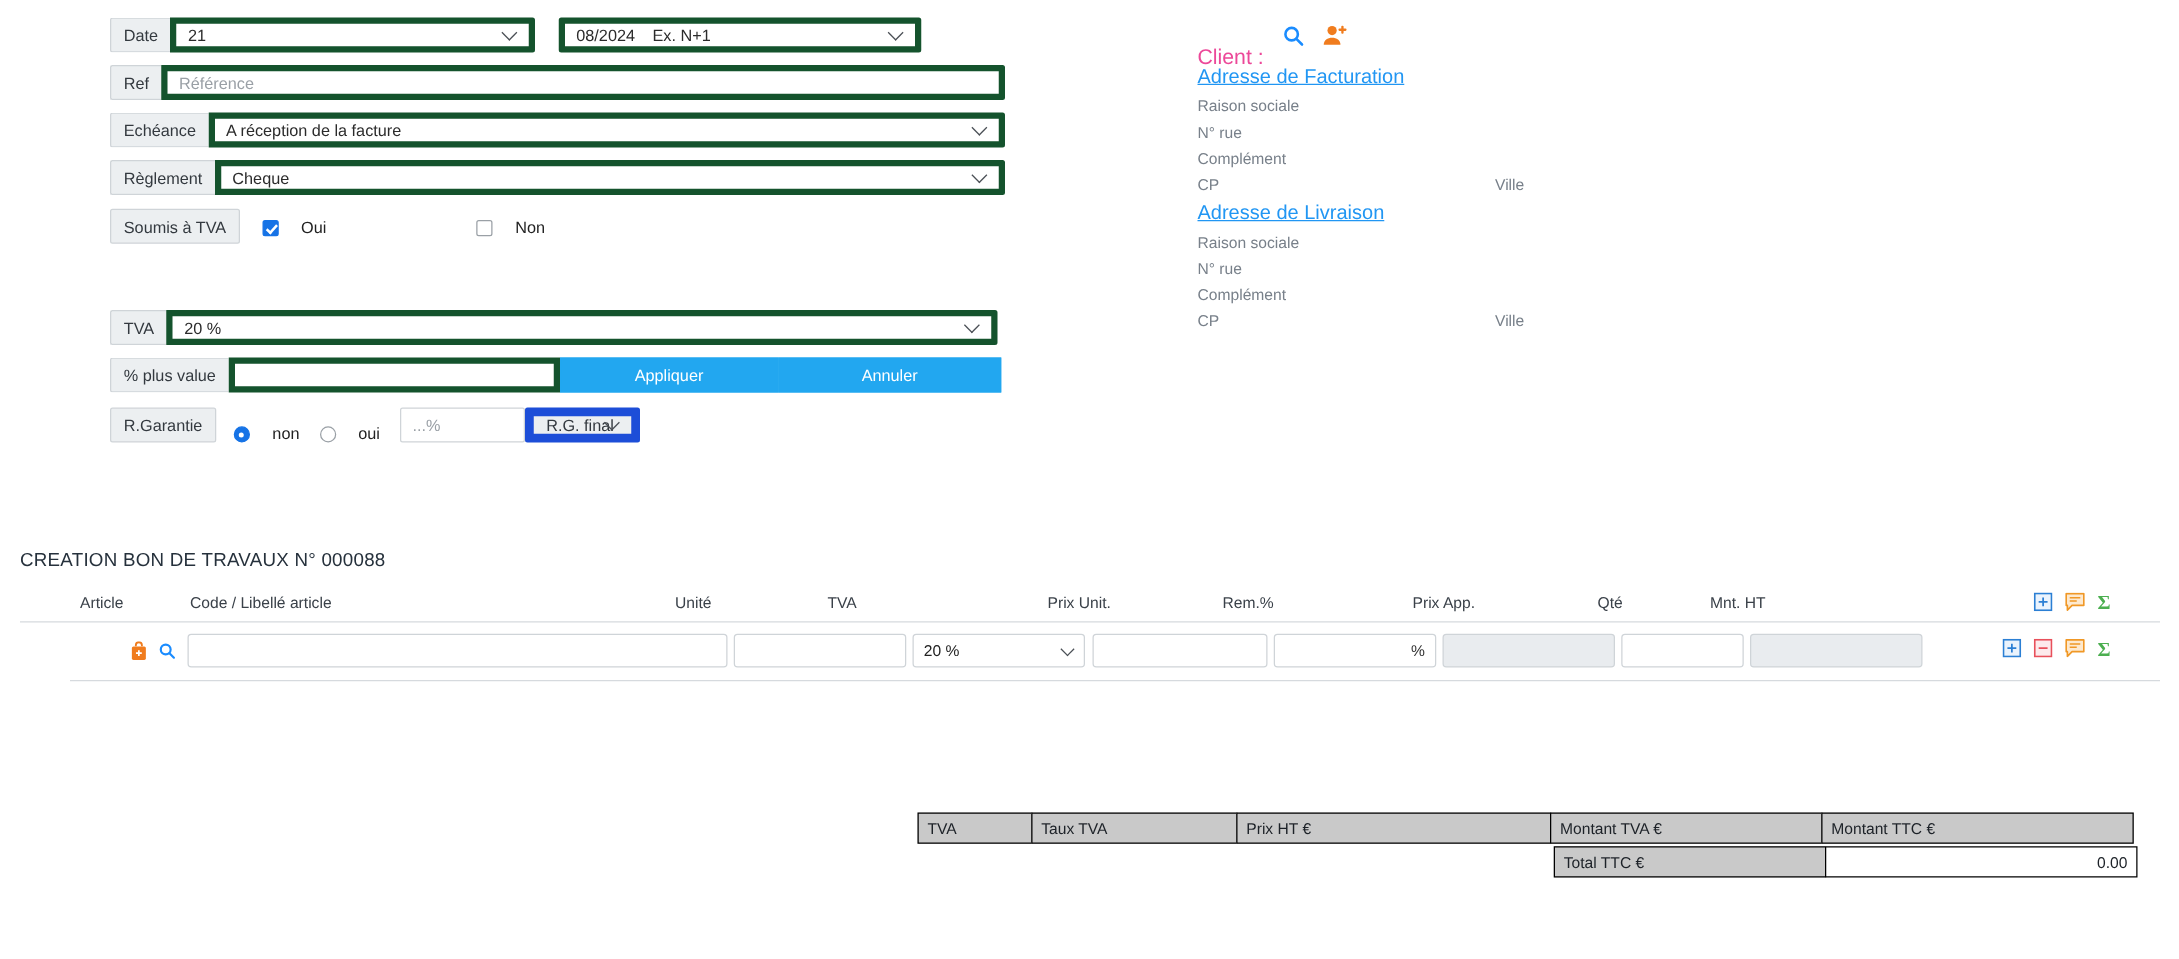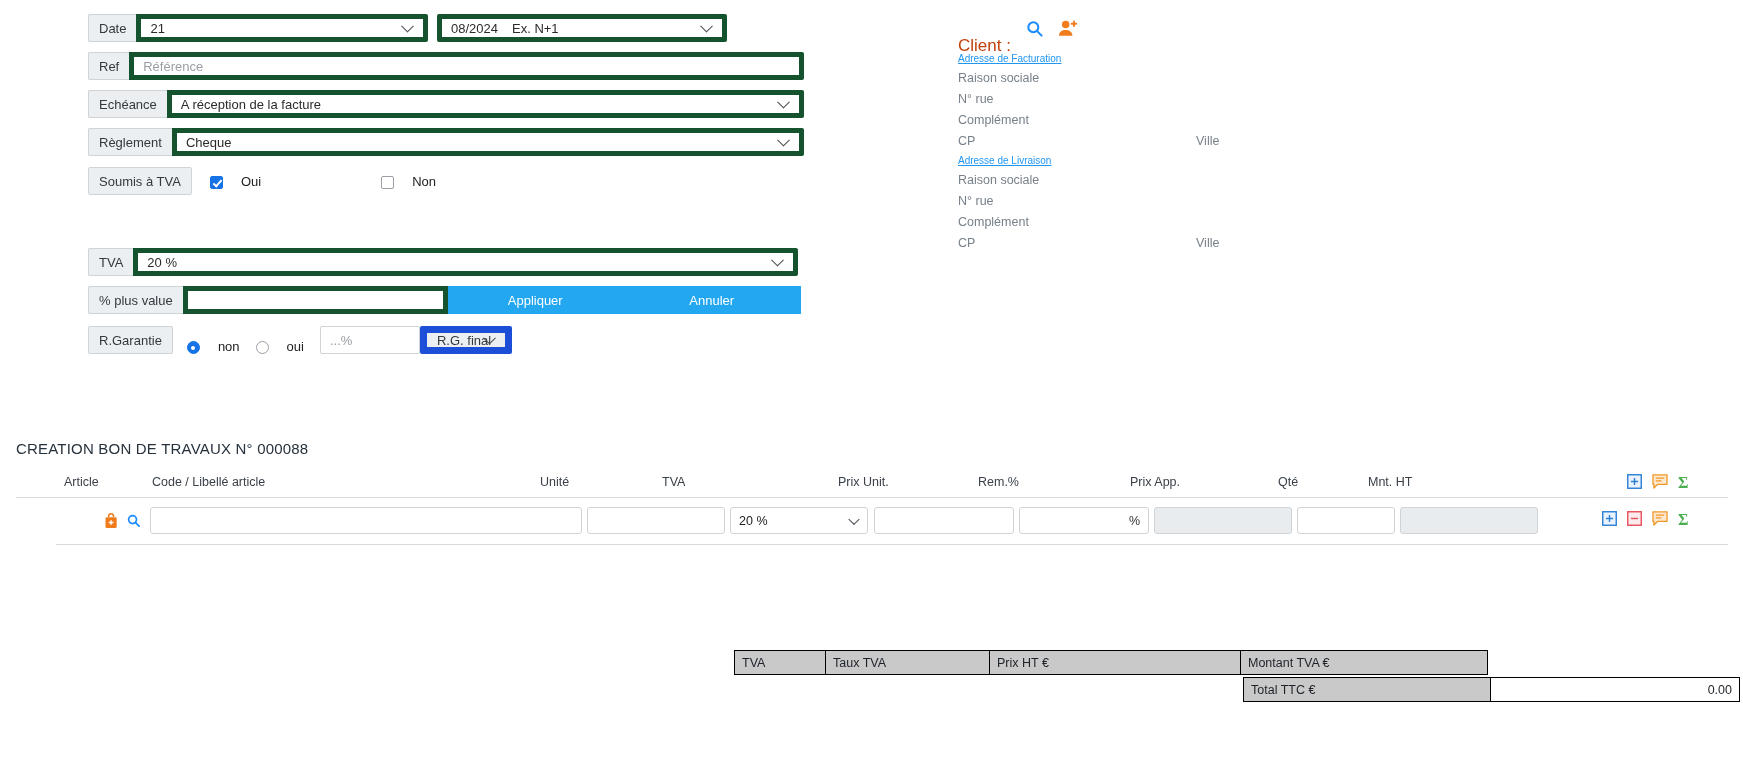--- a/index.html
+++ b/index.html
@@ -46,21 +46,21 @@
     border-right: 1.6px solid #4a4f55;
     border-bottom: 1.6px solid #4a4f55;
     transform: translateY(-70%) rotate(45deg);
   }
   .plain-inp {
     border: 1px solid #cfd4d8; background: #fff;
     display: flex; align-items: center; padding: 0 9px;
     font-size: 13px; border-radius: 2px;
   }
 
-  .date-row { display: flex; gap: 9px; }
+  .date-row { display: flex; gap: 19px; }
   .date-left { display: flex; width: 340px; height: 28px; }
   .date-right { display: flex; width: 290px; height: 28px; }
 
   .check-row { display: flex; align-items: center; height: 30px; margin-bottom: 10px; }
   .chk-grp { display: flex; align-items: flex-end; gap: 18px; }
   .chk {
     width: 13px; height: 13px;
     border: 1px solid #9aa0a6; border-radius: 2px;
     background: #fff; display: inline-block; position: relative;
   }
@@ -86,24 +86,24 @@
   .btn-blue {
     background: #22a7f0; color: #fff;
     display: flex; align-items: center; justify-content: center;
     font-size: 13px; border: 1px solid #22a7f0;
     cursor: pointer; user-select: none;
   }
 
   
   .client { position: absolute; left: 958px; top: 14px; width: 400px; }
   .client-hdr { display: flex; align-items: center; gap: 14px; height: 28px; }
-  .client-title { font-size: 17px; color: #c2410c; margin-top: 36px; }
+  .client-title { font-size: 17px; color: #ec4899; margin-top: 36px; }
   .addr-link {
     color: #2196f3; text-decoration: underline;
-    font-size: 10px; display: inline-block; margin-top: 11px; margin-bottom: 4px;
+    font-size: 16px; display: inline-block; margin-top: 11px; margin-bottom: 4px;
     cursor: pointer;
   }
   .addr-line {
     color: #78808a; font-size: 12.5px; line-height: 21px;
     display: flex;
   }
   .addr-line .lbl { width: 238px; }
 
   
   .doc-title {
@@ -170,21 +170,21 @@
     border: 1px solid #000; margin-left: -1px;
     display: flex; align-items: center; padding: 0 7px;
     font-size: 12.5px; color: #1d2228;
     background: #c9c9c9;
   }
   .tcell.white { background: #fff; }
   .tcell.right { justify-content: flex-end; padding-left: 38px; }
   .w-tva { width: 92px; }
   .w-taux { width: 165px; }
   .w-base { width: 252px; }
-  .w-mtva { width: 248px; }
+  .w-mtva { width: 218px; }
   .w-mttc { width: 250px; }
   .trow2 { display: flex; height: 25px; margin-top: 2px; margin-left: 509px; }
 
   svg { display: block; }
 </style>
 </head>
 <body>
 
 <div class="page">
 
@@ -405,20 +405,21 @@
 
     <div class="row-sep"></div>
   </div>
 
   <div class="totals">
     <div class="trow">
       <div class="tcell w-tva">TVA</div>
       <div class="tcell w-taux">Taux TVA</div>
       <div class="tcell w-base">Prix HT €</div>
       <div class="tcell w-mtva">Montant TVA €</div>
+      <div class="tcell w-mttc">Montant TTC €</div>
     </div>
     <div class="trow2">
       <div class="tcell w-mtva">Total TTC €</div>
       <div class="tcell w-mttc white right">0.00</div>
     </div>
   </div>
 
 </div>
 
 </body></html>

